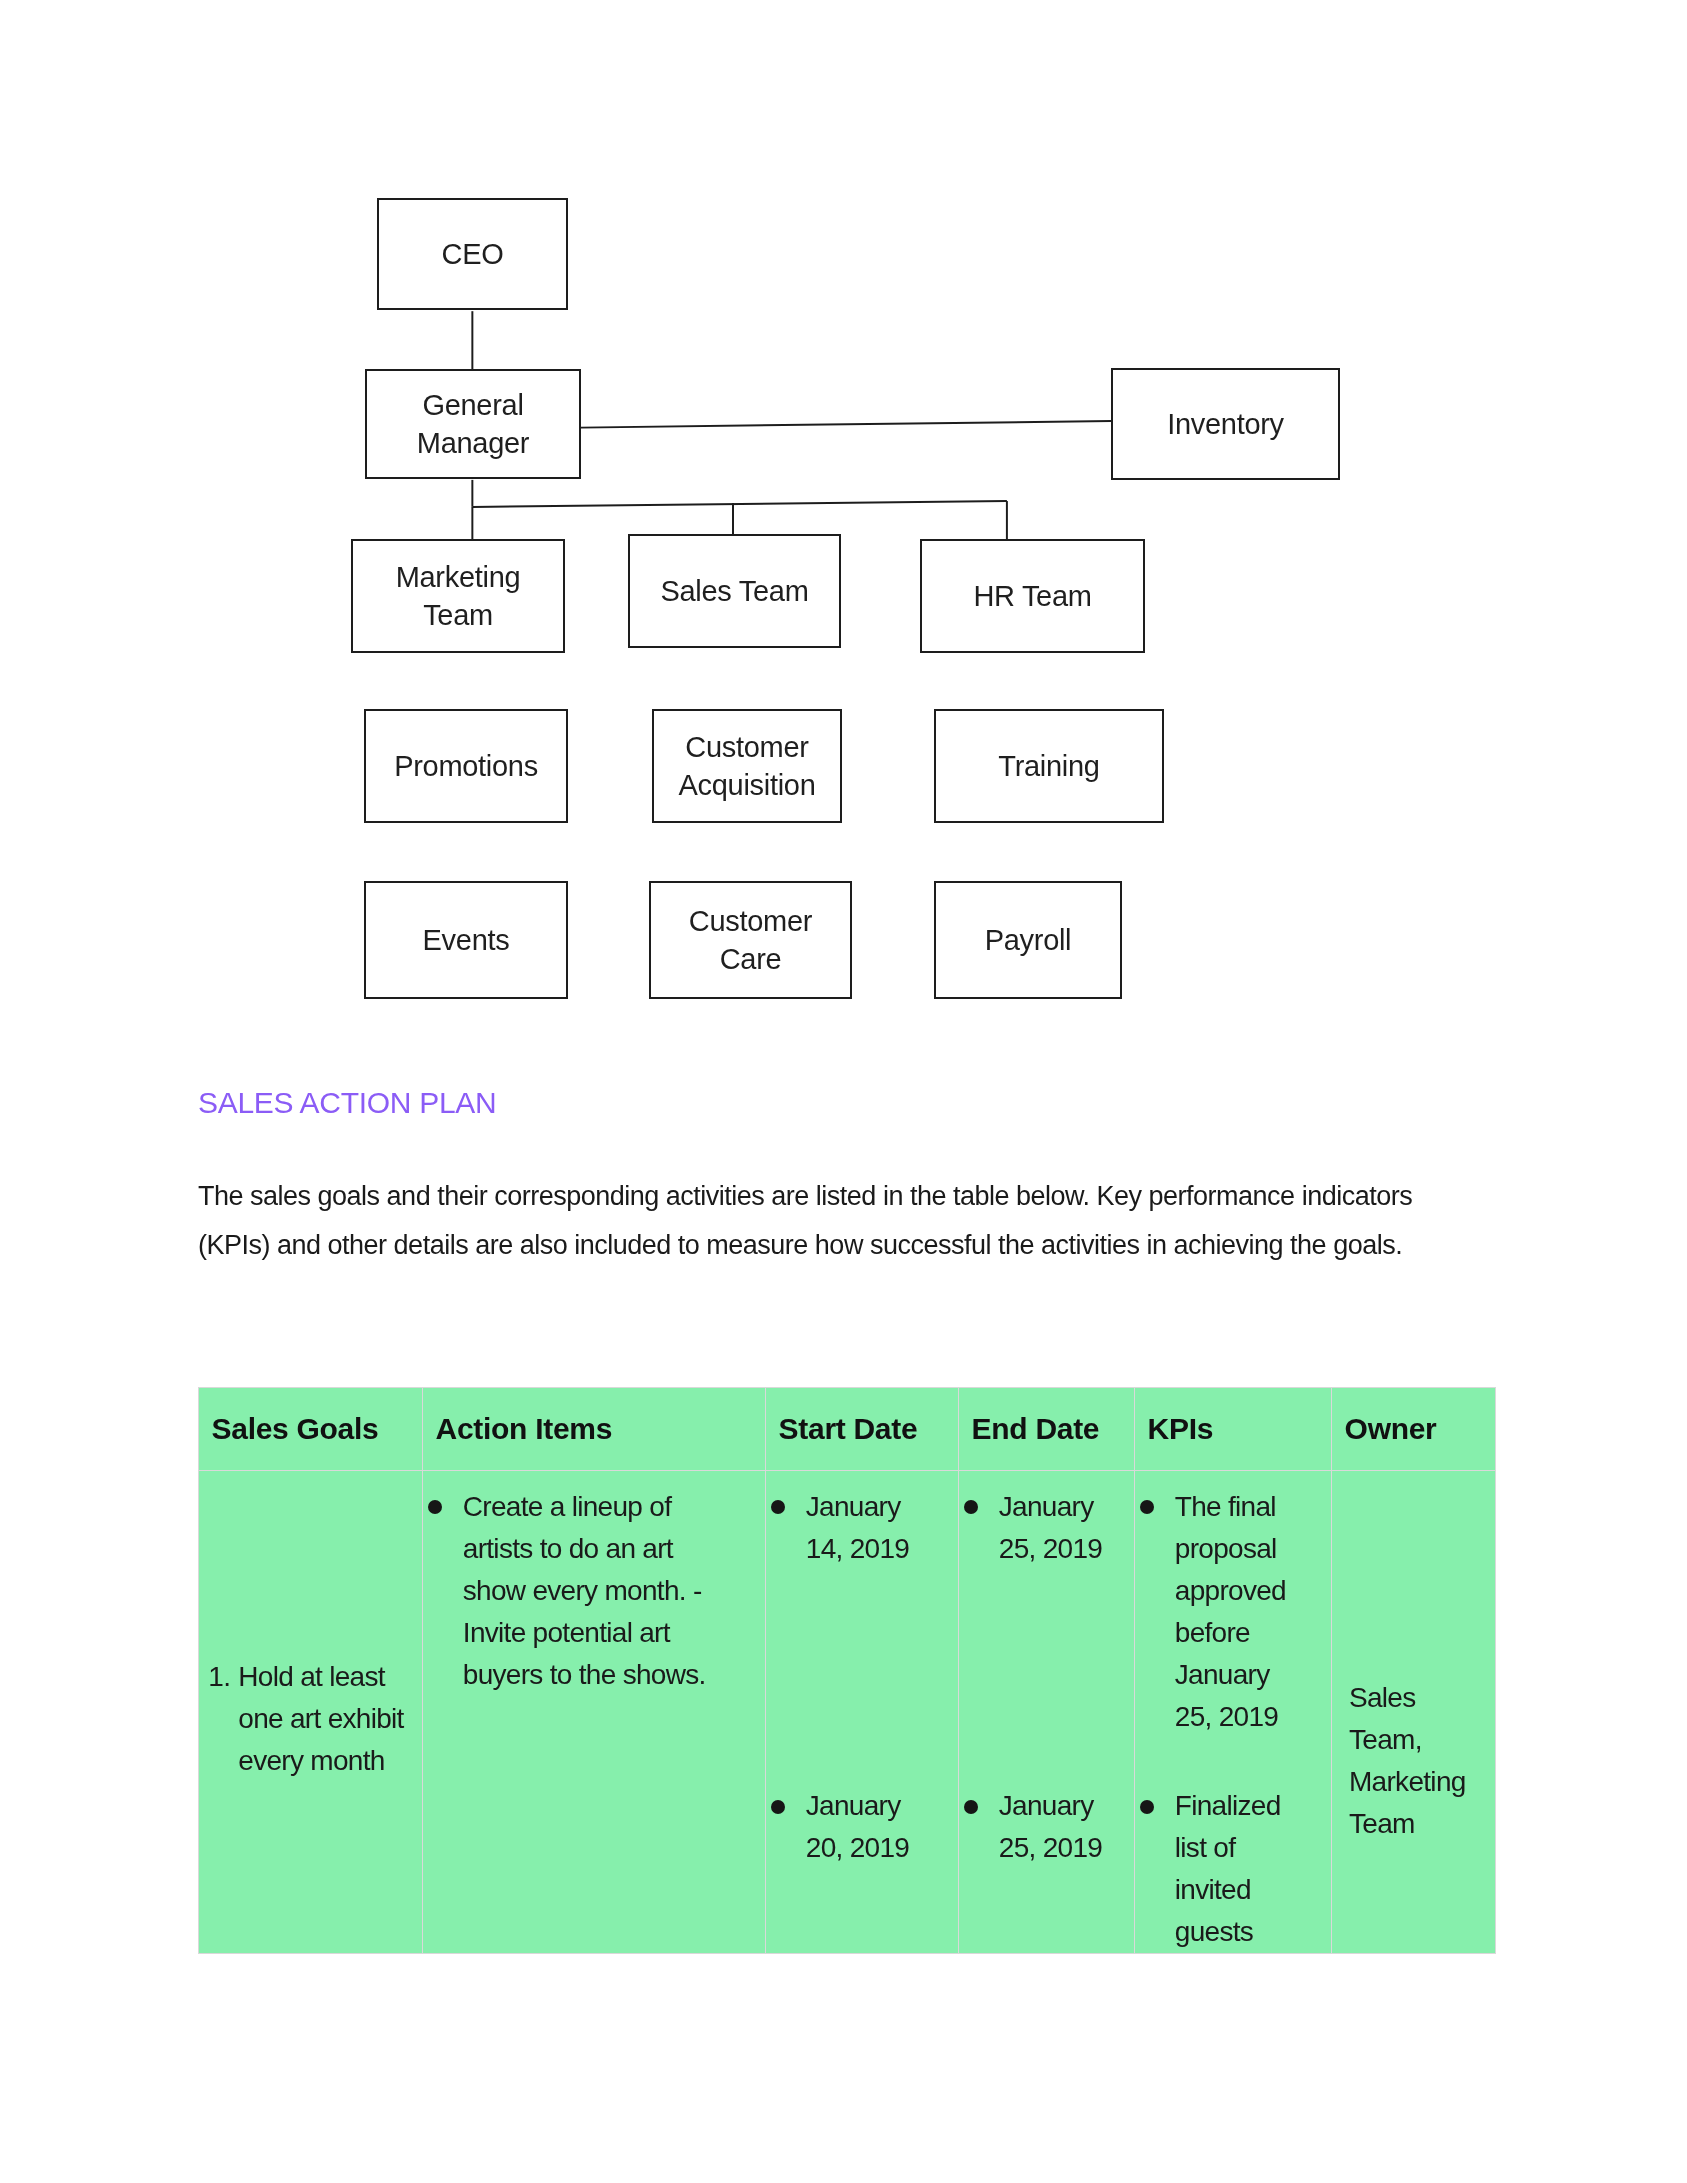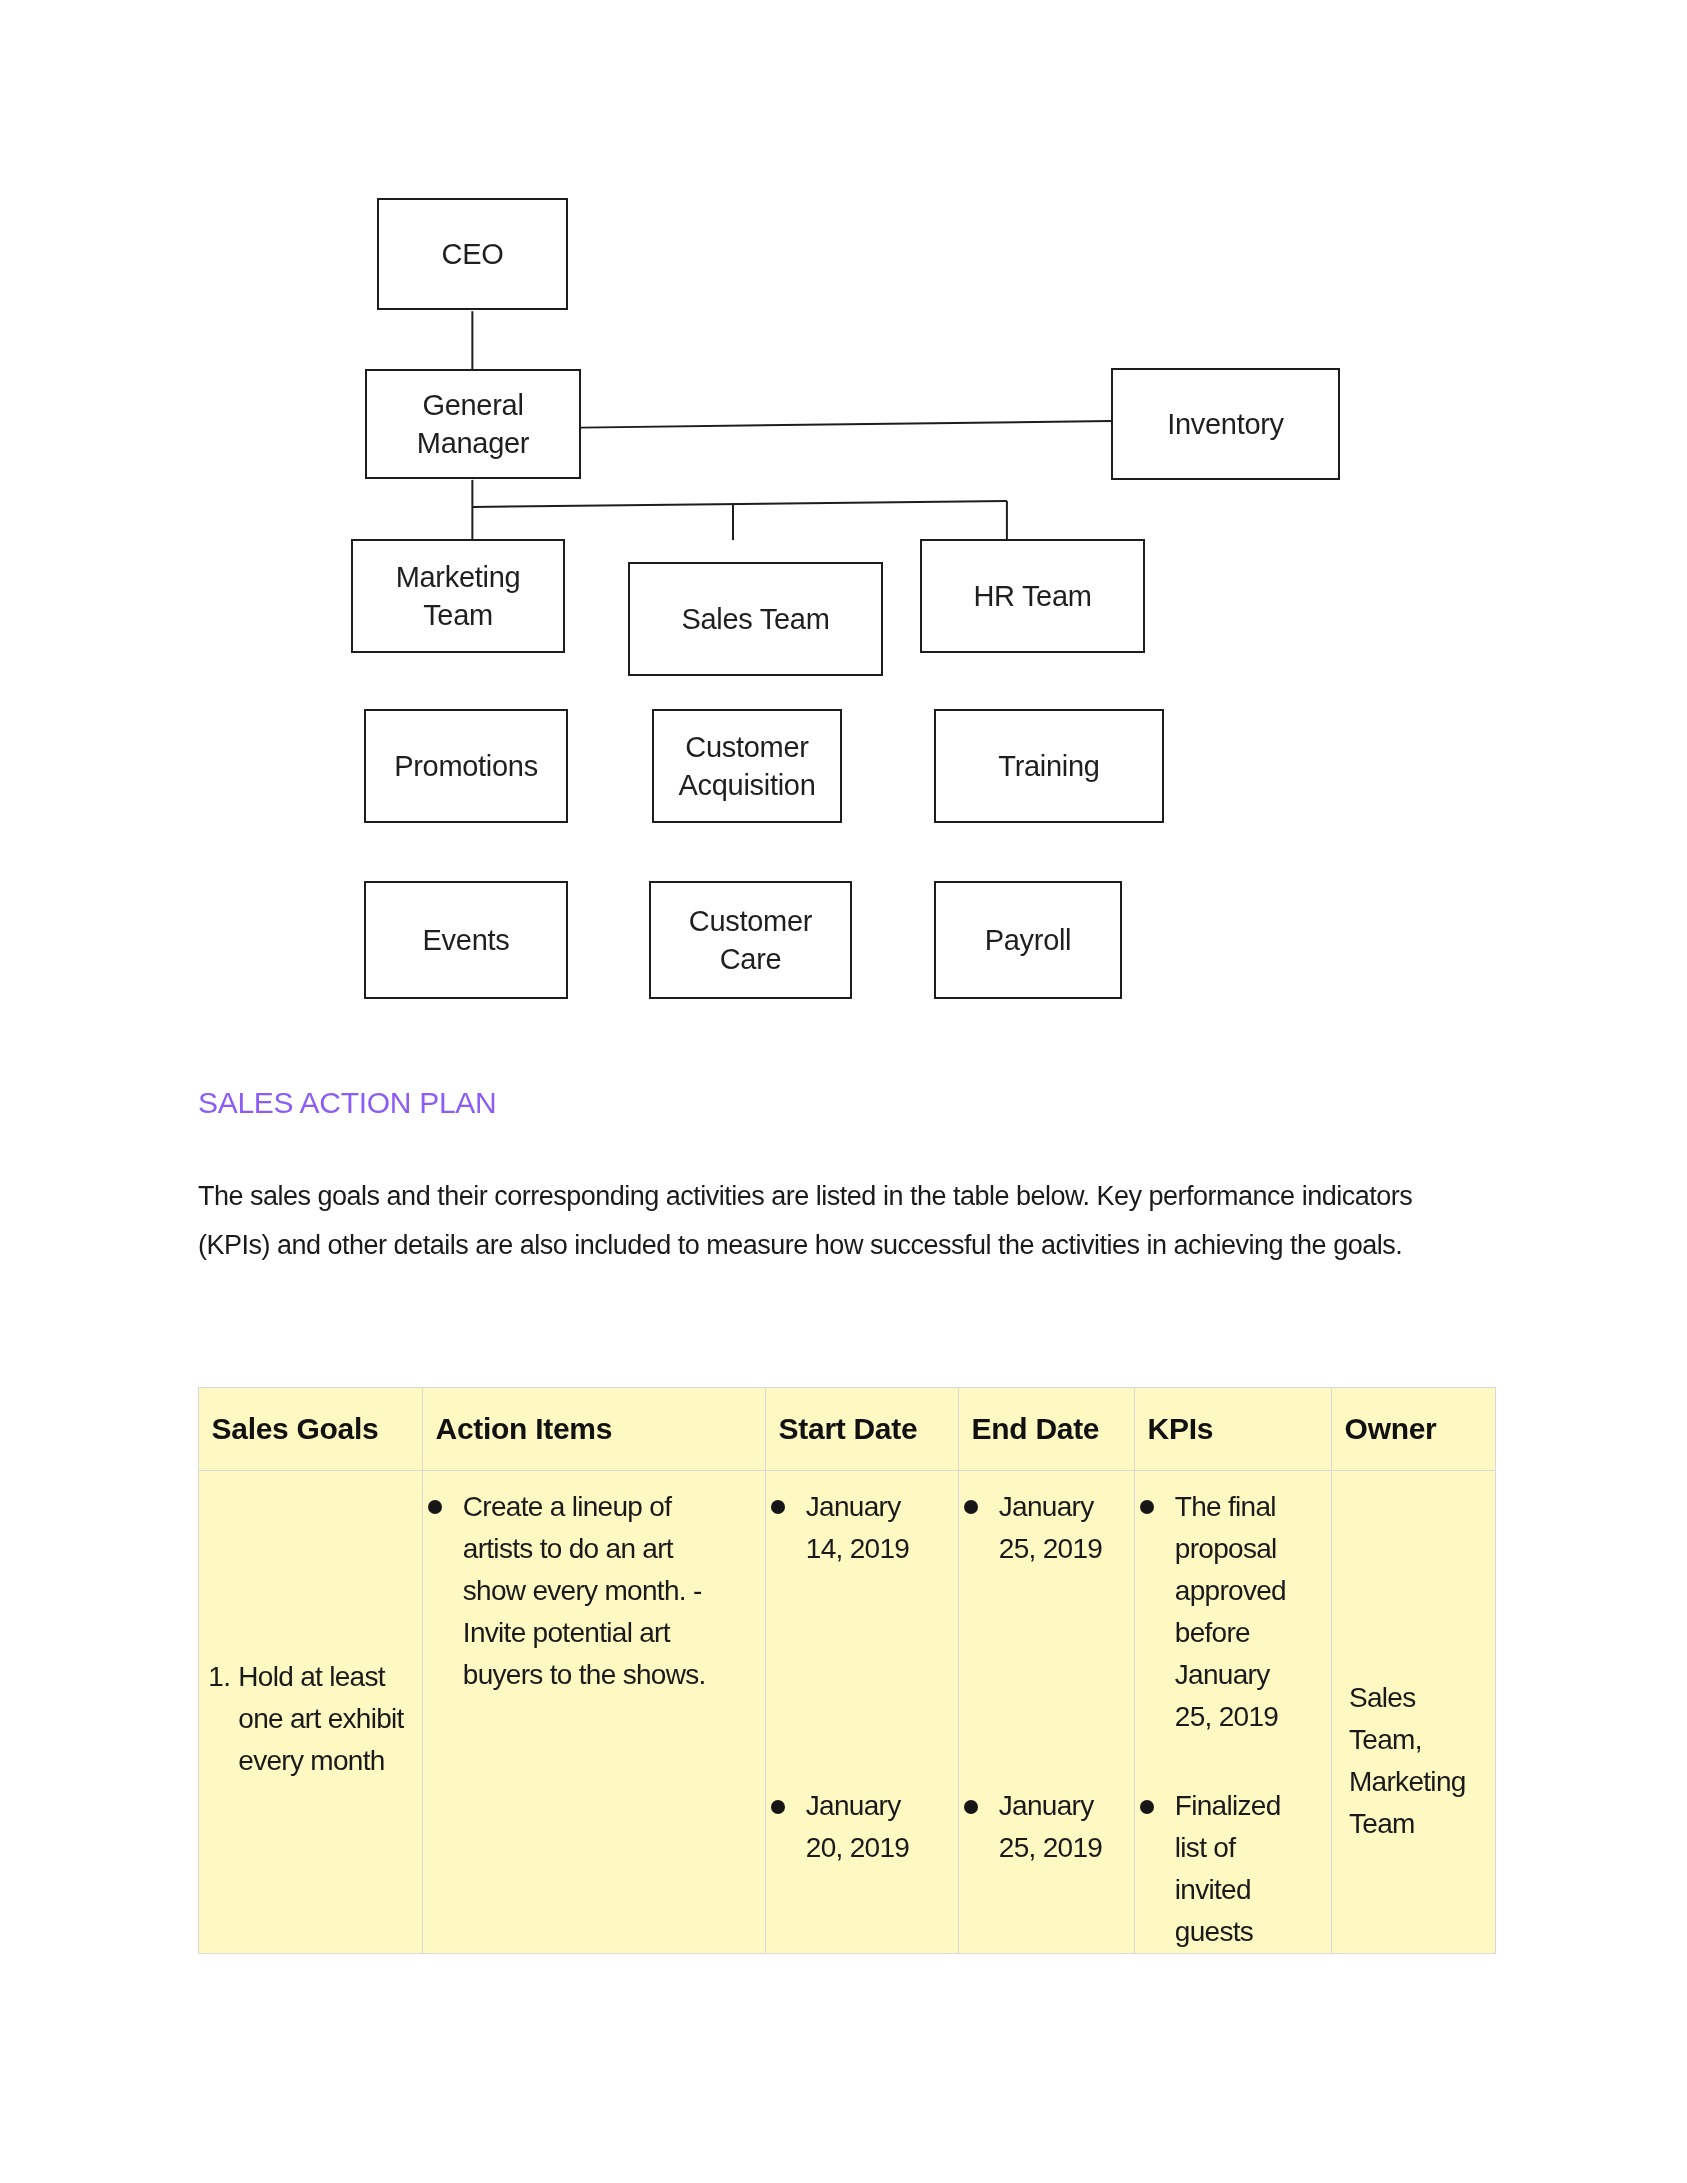--- a/index.html
+++ b/index.html
@@ -28,21 +28,21 @@
     display:flex;align-items:center;justify-content:center;
     text-align:center;
     font-size:29px;line-height:38px;letter-spacing:-0.3px;
     color:#1f1f1f;
     padding:0 13.2px;
   }
   .node-ceo{left:377px;top:198px;width:191px;height:112px;}
   .node-gm{left:365px;top:369px;width:216px;height:110px;}
   .node-inventory{left:1111px;top:368px;width:229px;height:112px;}
   .node-marketing{left:351px;top:539px;width:214px;height:114px;}
-  .node-sales{left:628px;top:562px;width:255px;height:114px;}
+  .node-sales{left:628px;top:534px;width:213px;height:114px;}
   .node-hr{left:920px;top:539px;width:225px;height:114px;}
   .node-promotions{left:364px;top:709px;width:204px;height:114px;}
   .node-custacq{left:652px;top:709px;width:190px;height:114px;}
   .node-training{left:934px;top:709px;width:230px;height:114px;}
   .node-events{left:364px;top:881px;width:204px;height:118px;}
   .node-custcare{left:649px;top:881px;width:203px;height:118px;}
   .node-payroll{left:934px;top:881px;width:188px;height:118px;}
 
   
   .section-heading{
@@ -63,21 +63,21 @@
     display:grid;
     grid-template-columns:224px 343px 193px 176px 197px 164px;
     grid-template-rows:83px 483px;
     border-top:1.3px solid var(--tbl-line);
     border-left:1.3px solid var(--tbl-line);
     color:var(--ink);
   }
   .th,.td{
     border-right:1.3px solid var(--tbl-line);
     border-bottom:1.3px solid var(--tbl-line);
-    background:#fef9c3;
+    background:#86efac;
   }
   .th{
     display:flex;align-items:center;
     padding-left:12.6px;
     font-size:30px;font-weight:700;letter-spacing:-0.3px;
     color:#111111;
   }
   .td{
     position:relative;
     font-size:28px;line-height:42px;letter-spacing:-0.7px;

